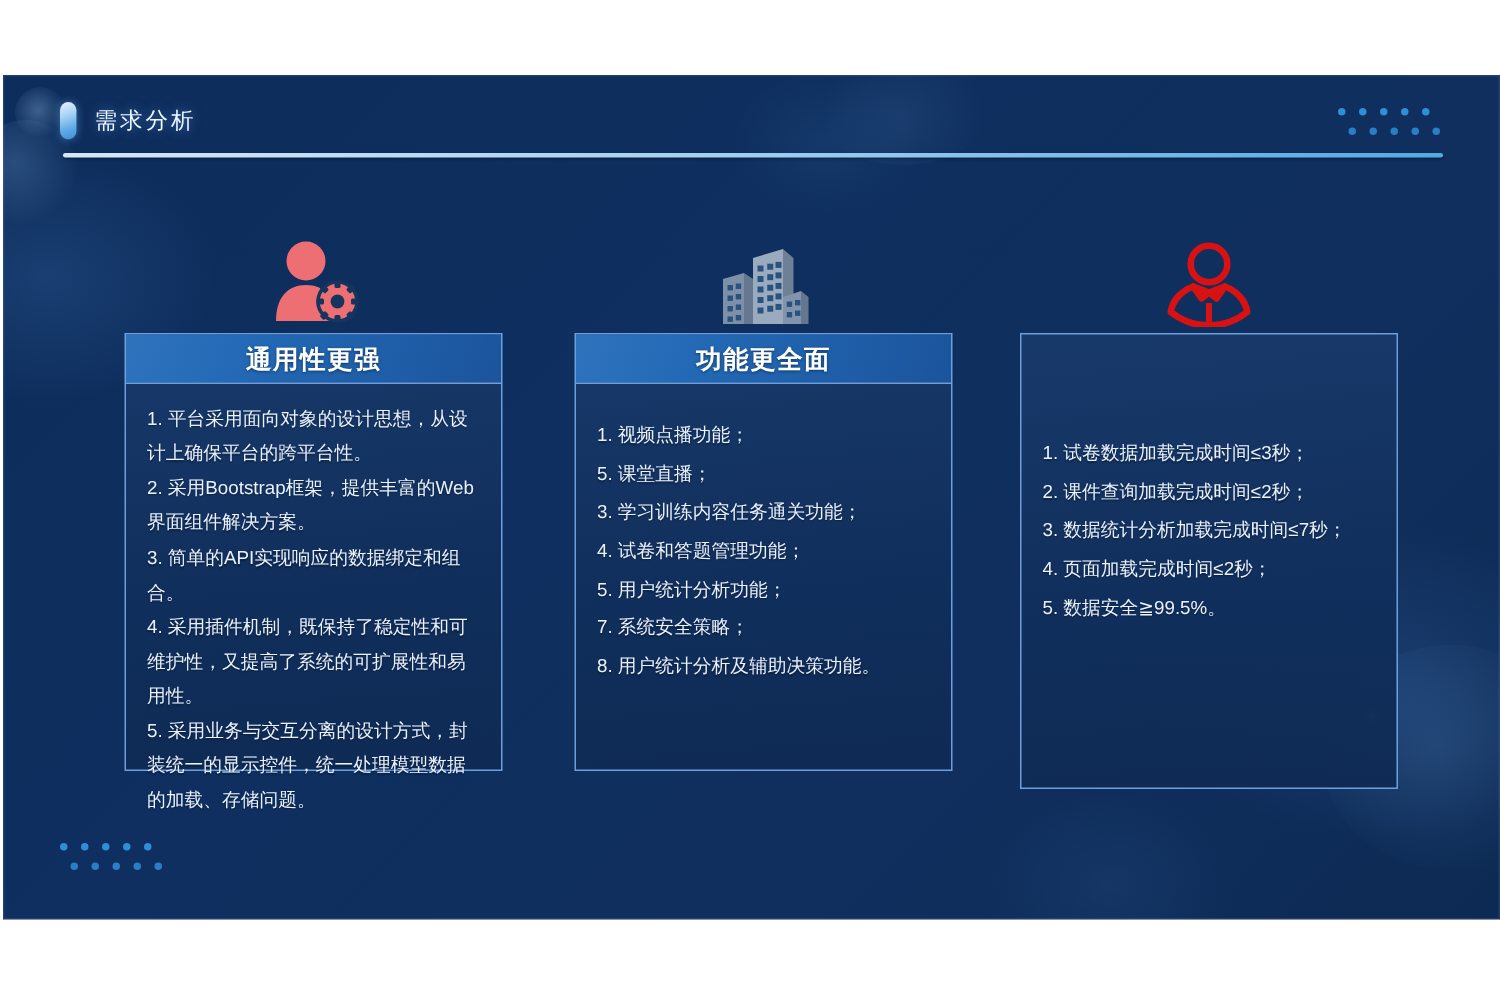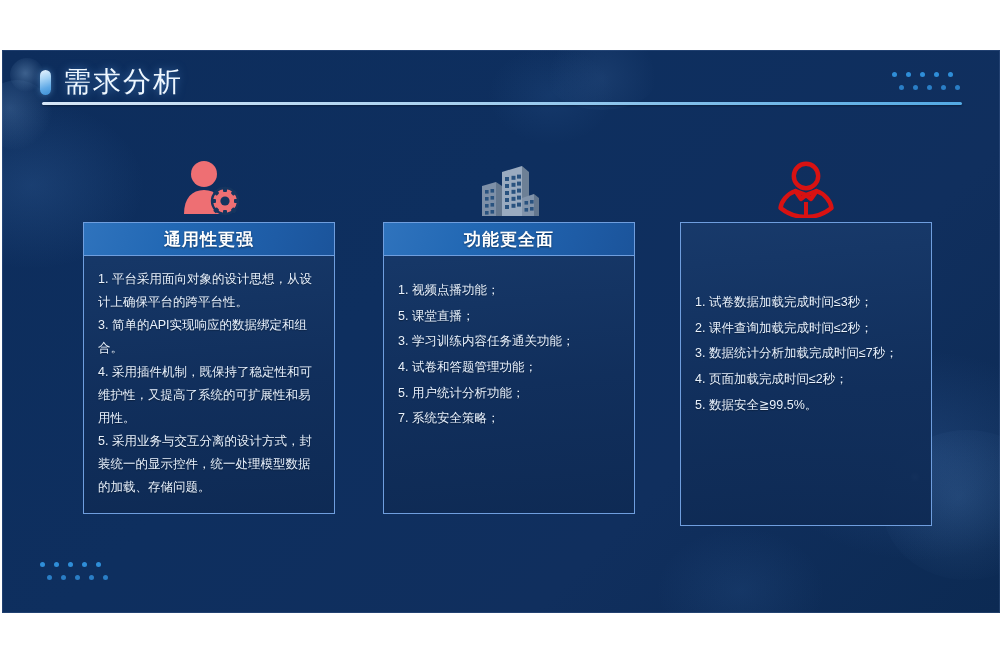--- a/index.html
+++ b/index.html
@@ -73,21 +73,21 @@
   .title-bullet {
     width: 11px;
     height: 25px;
     border-radius: 6px;
     background: linear-gradient(160deg, #e9f4ff 0%, #a8d4f5 35%, #5fa9e6 70%, #3d8fd4 100%);
     box-shadow: 0 0 6px rgba(120,195,255,0.45);
     flex: 0 0 auto;
   }
   .title-text {
     color: #eef7ff;
-    font-size: 28px;
+    font-size: 15px;
     letter-spacing: 2px;
     line-height: 1;
     text-shadow: 0 0 8px rgba(110,180,255,0.55);
     white-space: nowrap;
   }
   .title-rule {
     position: absolute;
     left: 40px;
     top: 52px;
     width: 920px;
@@ -246,20 +246,21 @@
               <rect x="2.2" y="19.8" width="4" height="5" rx="1" transform="rotate(45 4.2 22.3)"></rect>
             </g>
             <circle cx="13" cy="13" r="4.6" fill="#15355f"></circle>
           </g>
         </svg>
       </div>
       <div class="card">
         <div class="card-head">通用性更强</div>
         <div class="card-body">
           <p>1. 平台采用面向对象的设计思想，从设计上确保平台的跨平台性。</p>
+          <p>2. 采用Bootstrap框架，提供丰富的Web界面组件解决方案。</p>
           <p>3. 简单的API实现响应的数据绑定和组合。</p>
           <p>4. 采用插件机制，既保持了稳定性和可维护性，又提高了系统的可扩展性和易用性。</p>
           <p>5. 采用业务与交互分离的设计方式，封装统一的显示控件，统一处理模型数据的加载、存储问题。</p>
         </div>
       </div>
     </div>
 
     <div class="card-wrap c2">
       <div class="icon-slot">
         <svg class="icon-svg" width="66" height="58" viewBox="0 0 66 58" aria-hidden="true">
@@ -313,20 +314,21 @@
       </div>
       <div class="card">
         <div class="card-head">功能更全面</div>
         <div class="card-body">
           <p>1. 视频点播功能；</p>
           <p>5. 课堂直播；</p>
           <p>3. 学习训练内容任务通关功能；</p>
           <p>4. 试卷和答题管理功能；</p>
           <p>5. 用户统计分析功能；</p>
           <p>7. 系统安全策略；</p>
+          <p>8. 用户统计分析及辅助决策功能。</p>
         </div>
       </div>
     </div>
 
     <div class="card-wrap c3">
       <div class="icon-slot">
         <svg class="icon-svg" width="62" height="58" viewBox="0 0 62 58" aria-hidden="true">
           <circle cx="31" cy="16" r="12.2" fill="none" stroke="#d81212" stroke-width="4.4"></circle>
           <path d="M31 35 L20.5 31 C12 34 6.5 41 5.5 48 C13 54 22 57 31 57 C40 57 49 54 56.5 48 C55.5 41 50 34 41.5 31 Z" fill="none" stroke="#d81212" stroke-width="4.4" stroke-linejoin="round"></path>
           <path d="M20.5 31 L26 39 L31 35 L36 39 L41.5 31" fill="none" stroke="#d81212" stroke-width="4.4" stroke-linejoin="round" stroke-linecap="round"></path>

